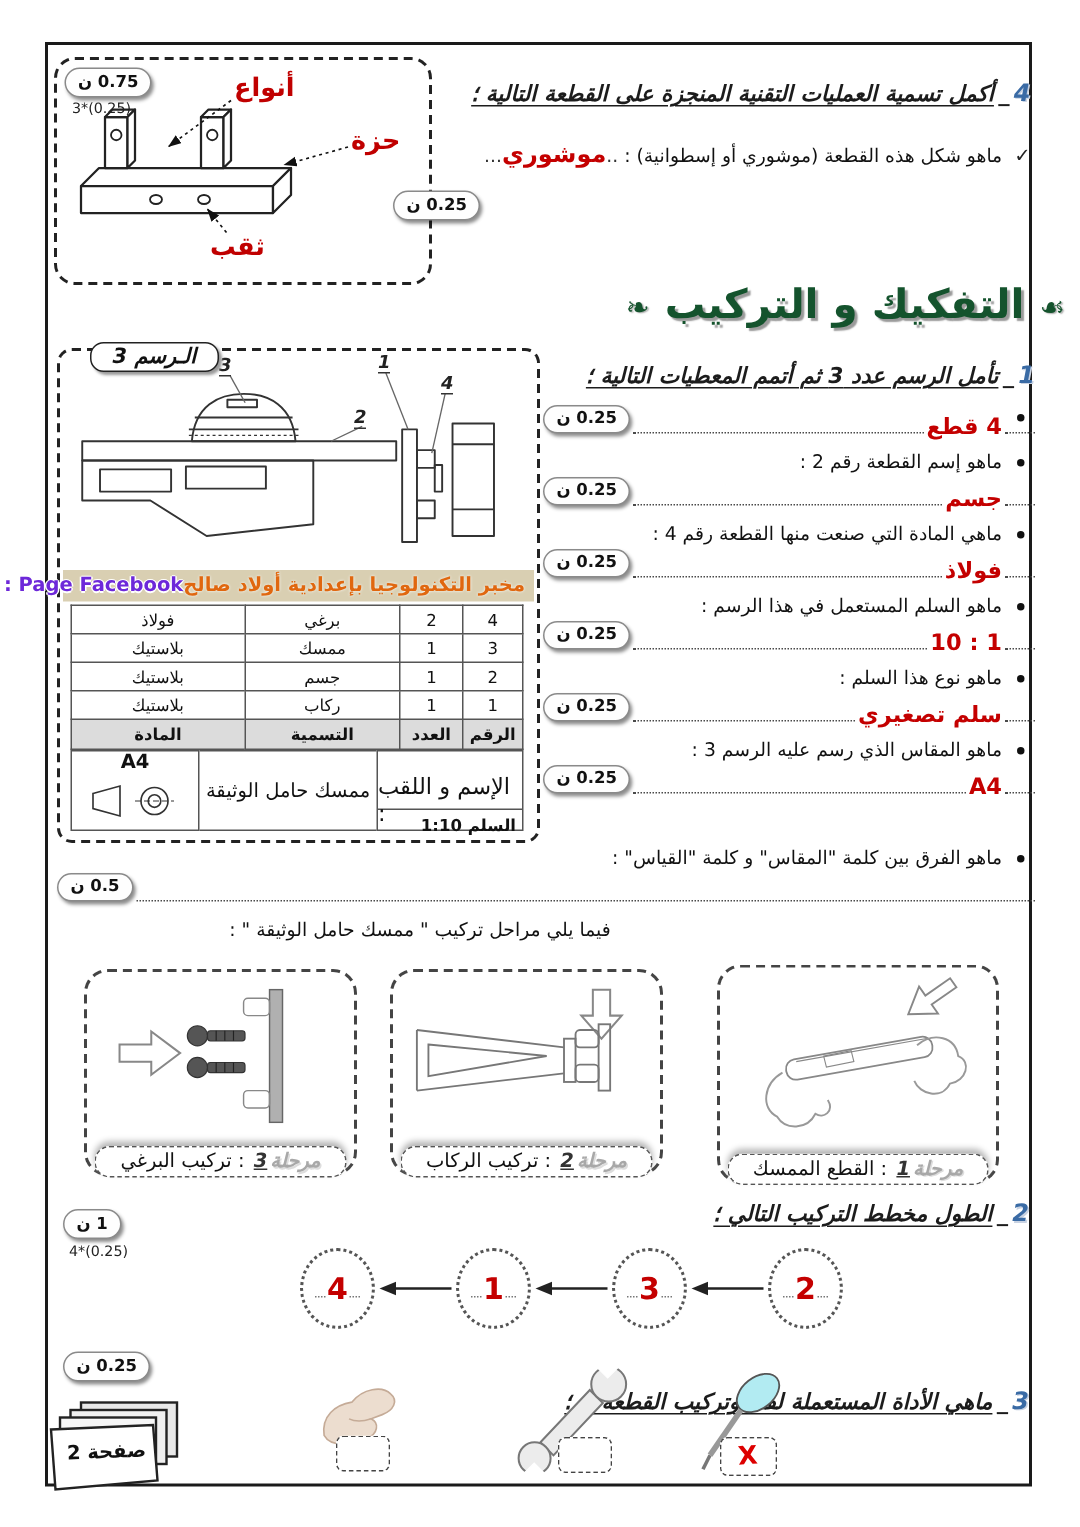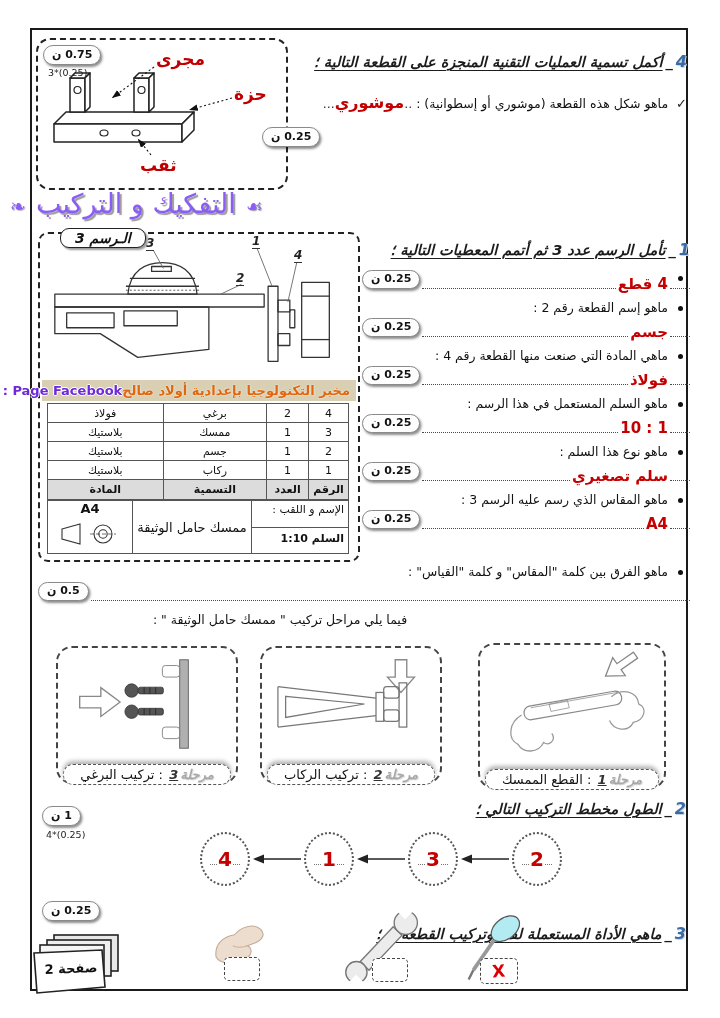--- a/index.html
+++ b/index.html
@@ -35,43 +35,43 @@
   
   .q-col { position:absolute; left:362px; top:240px; width:328px; direction:rtl; text-align:right; }
   .q-item { margin-top:11px; }
   .q-line { position:relative; padding-right:22px; font-size:12.5px; color:#111; }
   .bullet-dot { position:absolute; right:7px; top:6px; width:5px; height:5px; background:#111; border-radius:50%; }
   .ans-row { display:flex; align-items:flex-end; direction:rtl; margin-top:3px; gap:2px; }
   .dots { border-bottom:1.9px dotted #4a4a4a; height:13px; flex:0 0 auto; }
   .grow { flex:1 1 auto; }
 
   
-  .main-title { position:absolute; top:188px; left:0; width:100%; text-align:left; direction:rtl;
-                font-size:27px; font-weight:normal; color:#8b5cf6; text-shadow:2px 2px 1px #9a9a9a; }
+  .main-title { position:absolute; top:188px; left:0; width:100%; text-align:right; direction:rtl;
+                font-size:27px; font-weight:bold; color:#14532d; text-shadow:2px 2px 1px #9a9a9a; }
   .ornament { font-size:19px; vertical-align:middle; padding:0 10px; text-shadow:1px 1px 1px #aaa; }
 
   
   .draw-label { position:absolute; top:-6px; left:20px; background:#fff; border:1.6px solid #222; border-radius:9px;
                 padding:1px 14px; font-style:italic; font-weight:bold; font-size:14px; box-shadow:2px 2px 2px #999;
                 direction:rtl; z-index:4;}
   .dnum { position:absolute; font-size:12px; font-weight:bold; font-style:italic; color:#222;
           border-bottom:1px solid #333; line-height:13px; z-index:3;}
   .watermark { position:absolute; left:2px; right:2px; top:146px; height:21px; background:#d9cfb2;
                display:flex; direction:rtl; justify-content:space-between; align-items:center; padding:0 6px; }
   .wm-ar { color:#e0670f; font-weight:bold; font-size:13px; text-shadow:0 0 2px #fff; white-space:nowrap;}
   .wm-en { color:#6d28d9; font-weight:bold; font-size:13px;
            text-shadow:1px 0 0 #fff,-1px 0 0 #fff,0 1px 0 #fff,0 -1px 0 #fff; white-space:nowrap;}
 
   .parts-table { position:absolute; left:7px; top:169px; width:302px; border-collapse:collapse; direction:rtl; }
   .parts-table td { border:1.4px solid #555; text-align:center; font-size:11px; padding:0; height:18px; }
   .parts-table tr.t-hdr td { background:#dcdcdc; font-weight:bold; height:19px;margin-left:34px; }
   .t-footer { position:absolute; left:7px; top:266px; width:302px; height:54px; display:flex; direction:rtl; }
   .tf-cell { border:1.4px solid #555; box-sizing:border-box; }
   .tf-right { width:98px; display:flex; flex-direction:column; }
-  .tf-name { font-size:11px; padding:2px 4px 0 0; height:24px; border-bottom:1.2px solid #555; text-align:right;}
+  .tf-name { font-size:15px; padding:14px 4px 0 0; height:24px; border-bottom:1.2px solid #555; text-align:left;}
   .tf-scale { font-size:11px; font-weight:bold; padding:4px 4px 0 0; text-align:right; }
   .tf-mid { width:118px; display:flex; align-items:center; justify-content:center;
             font-size:13px; text-align:center; border-left:none; border-right:none;}
   .tf-left { width:86px; display:flex; flex-direction:column; align-items:center; }
   .tf-paper { font-size:13px; font-weight:bold; height:20px; }
 
   
   .q7 { position:absolute; left:38px; top:564px; width:652px; direction:rtl; text-align:right; }
 
   
@@ -139,21 +139,21 @@
         <circle cx="103.5" cy="50" r="3.5"></circle>
         <ellipse cx="66" cy="93" rx="4" ry="3"></ellipse>
         <ellipse cx="98" cy="93" rx="4" ry="3"></ellipse>
       </g>
       <g stroke="#111" stroke-width="1.1" stroke-dasharray="2,2.5" fill="none">
         <line x1="116" y1="27" x2="74" y2="58" marker-end="url(#arw)"></line>
         <line x1="194" y1="58" x2="151" y2="70" marker-end="url(#arw)"></line>
         <line x1="113" y1="115" x2="100" y2="99" marker-end="url(#arw)"></line>
       </g>
     </svg>
-    <span class="red-label" style="left:118px; top:10px;">مجرى</span>
+    <span class="red-label" style="left:118px; top:10px;">أنواع</span>
     <span class="red-label" style="left:196px; top:45px;">حزة</span>
     <span class="red-label" style="left:102px; top:116px;">ثقب</span>
   </div>
 
   <div class="q4-block">
     <div class="sec-head" style="position:static;font-style:italic;">
       <span class="sec-num">4</span><span class="sec-sep">_</span><span class="head-text">أكمل تسمية العمليات التقنية المنجزة على القطعة التالية ؛</span>
     </div>
     <div class="q4-line">
       <span class="check-mark">✓</span>

